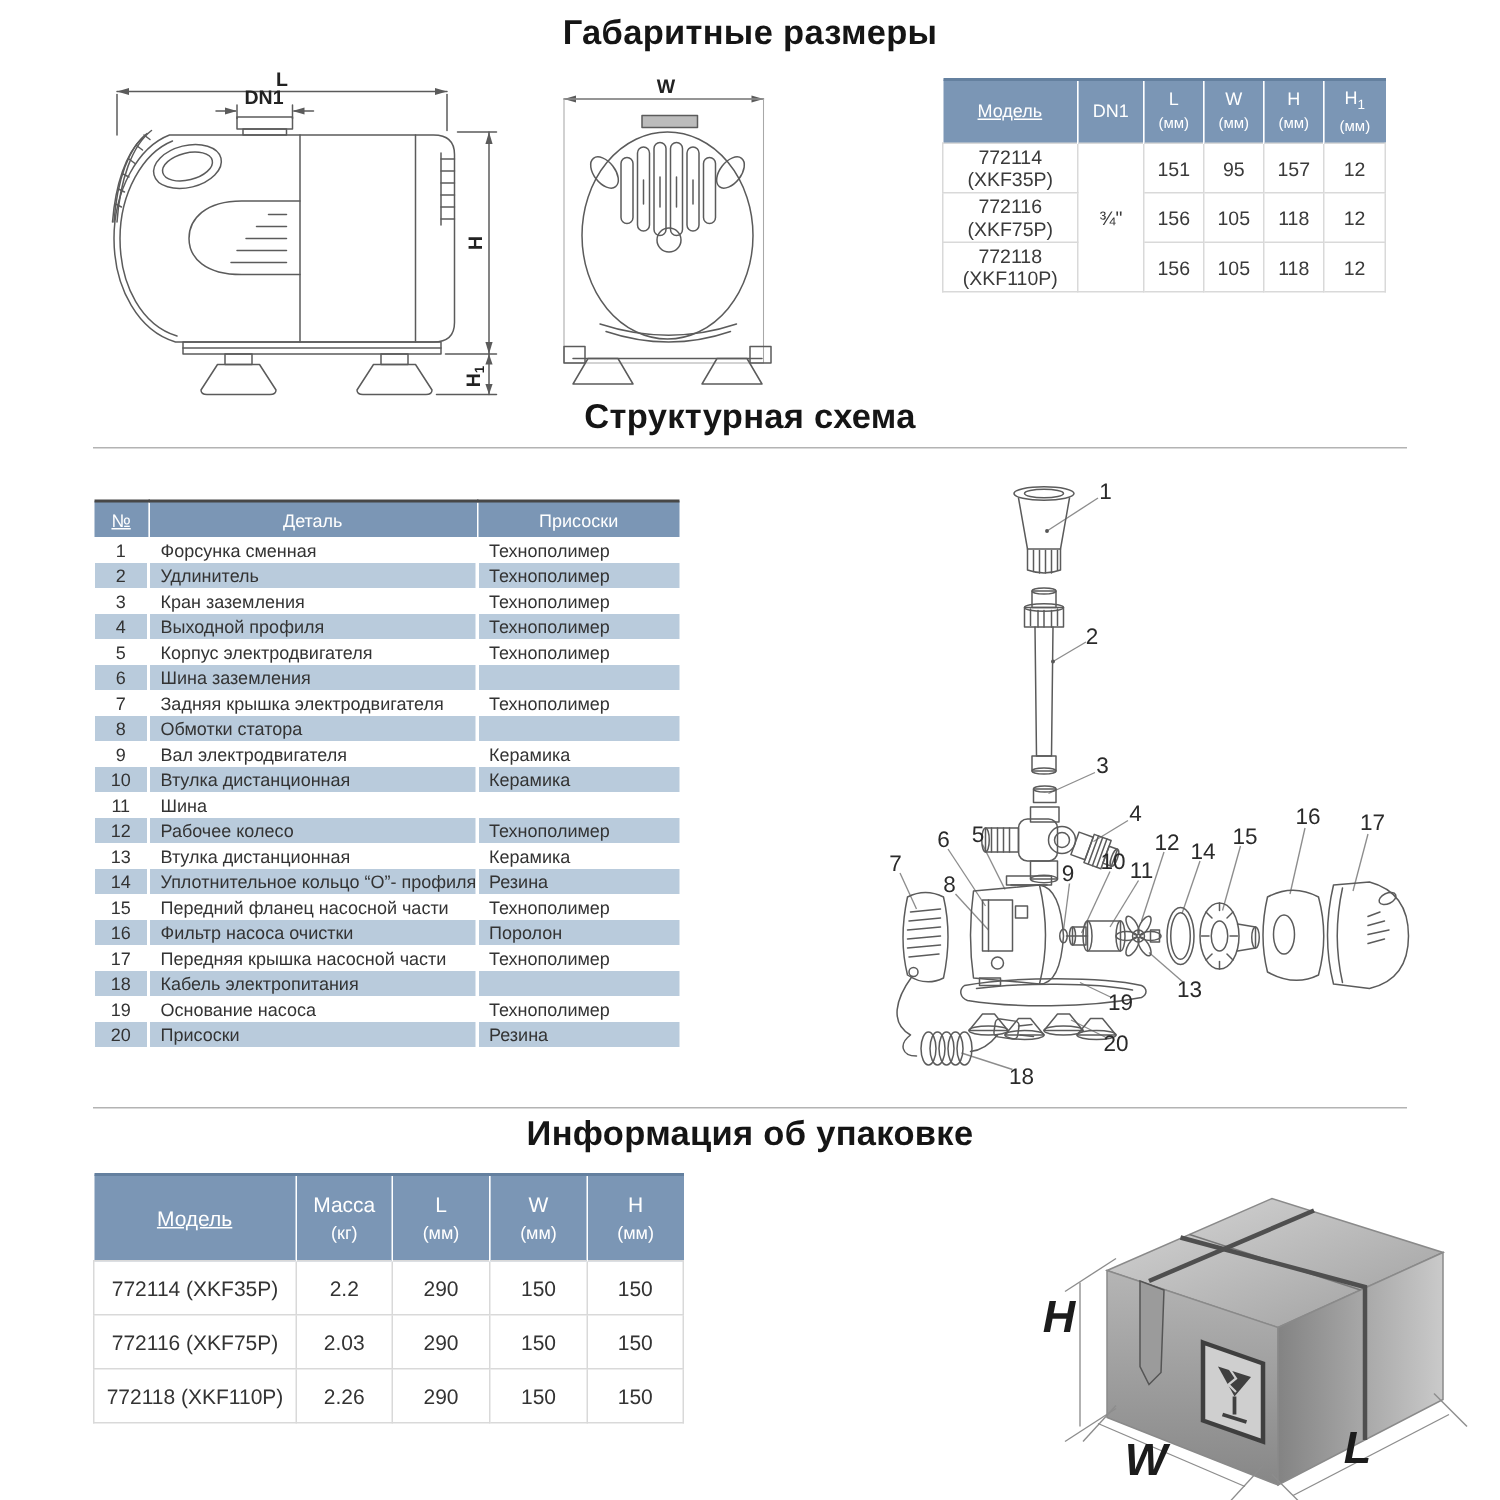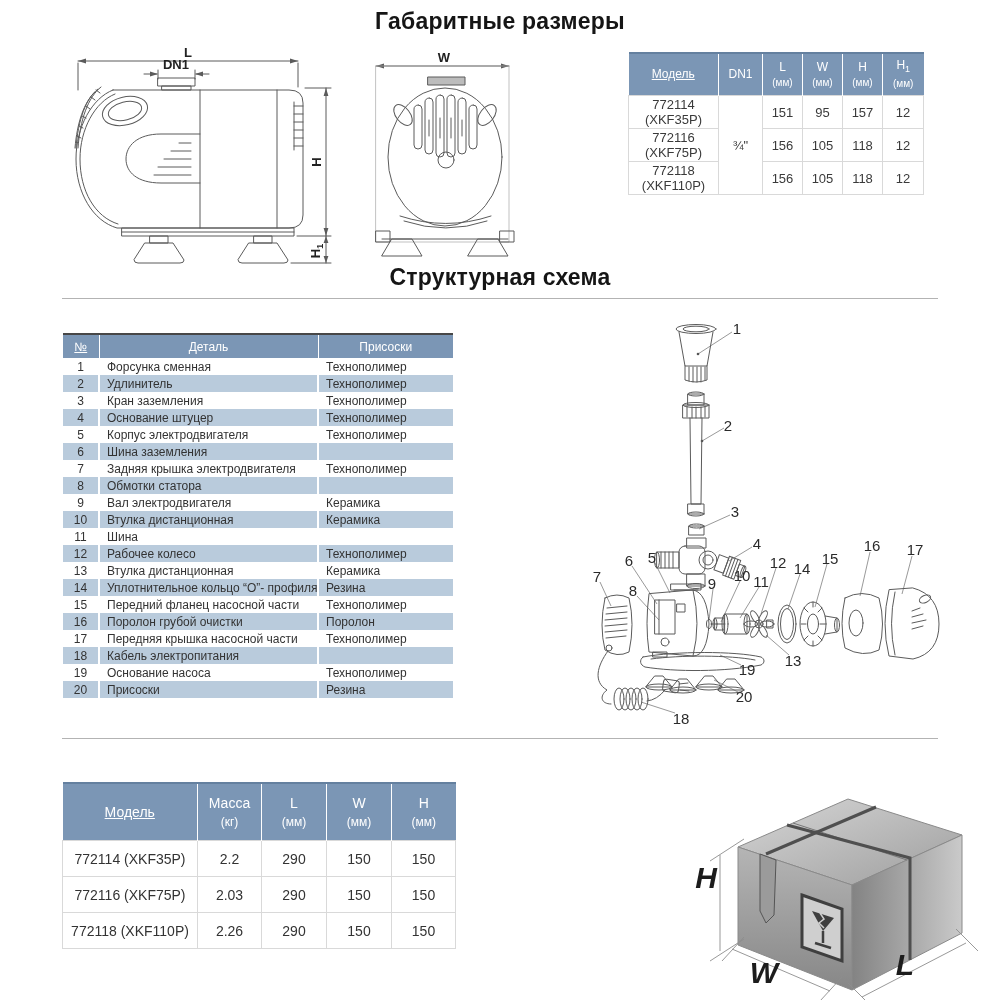--- a/index.html
+++ b/index.html
@@ -245,21 +245,21 @@
           <td>Удлинитель</td>
           <td>Технополимер</td>
         </tr>
         <tr>
           <td>3</td>
           <td>Кран заземления</td>
           <td>Технополимер</td>
         </tr>
         <tr class="stripe">
           <td>4</td>
-          <td>Основание штуцер</td>
+          <td>Выходной профиля</td>
           <td>Технополимер</td>
         </tr>
         <tr>
           <td>5</td>
           <td>Корпус электродвигателя</td>
           <td>Технополимер</td>
         </tr>
         <tr class="stripe">
           <td>6</td>
           <td>Шина заземления</td>
@@ -305,21 +305,21 @@
           <td>Уплотнительное кольцо “О”- профиля</td>
           <td>Резина</td>
         </tr>
         <tr>
           <td>15</td>
           <td>Передний фланец насосной части</td>
           <td>Технополимер</td>
         </tr>
         <tr class="stripe">
           <td>16</td>
-          <td>Поролон грубой очистки</td>
+          <td>Фильтр насоса очистки</td>
           <td>Поролон</td>
         </tr>
         <tr>
           <td>17</td>
           <td>Передняя крышка насосной части</td>
           <td>Технополимер</td>
         </tr>
         <tr class="stripe">
           <td>18</td>
           <td>Кабель электропитания</td>
@@ -529,20 +529,21 @@
       <span class="callout" style="left: 227px; top: 260px;">14</span>
       <span class="callout" style="left: 255px; top: 250px;">15</span>
       <span class="callout" style="left: 297px; top: 237px;">16</span>
       <span class="callout" style="left: 340px; top: 241px;">17</span>
       <span class="callout" style="left: 106px; top: 410px;">18</span>
       <span class="callout" style="left: 172px; top: 361px;">19</span>
       <span class="callout" style="left: 169px; top: 388px;">20</span>
     </div>
 
   <div class="rule" id="rule2"></div>
+  <div class="title" id="title-pack">Информация об упаковке</div>
 
   <table id="pack-table" class="tbl">
     <colgroup>
         <col style="width:135px">
         <col style="width:64px">
         <col style="width:65px">
         <col style="width:65px">
         <col style="width:64px">
       </colgroup>
     <thead>

